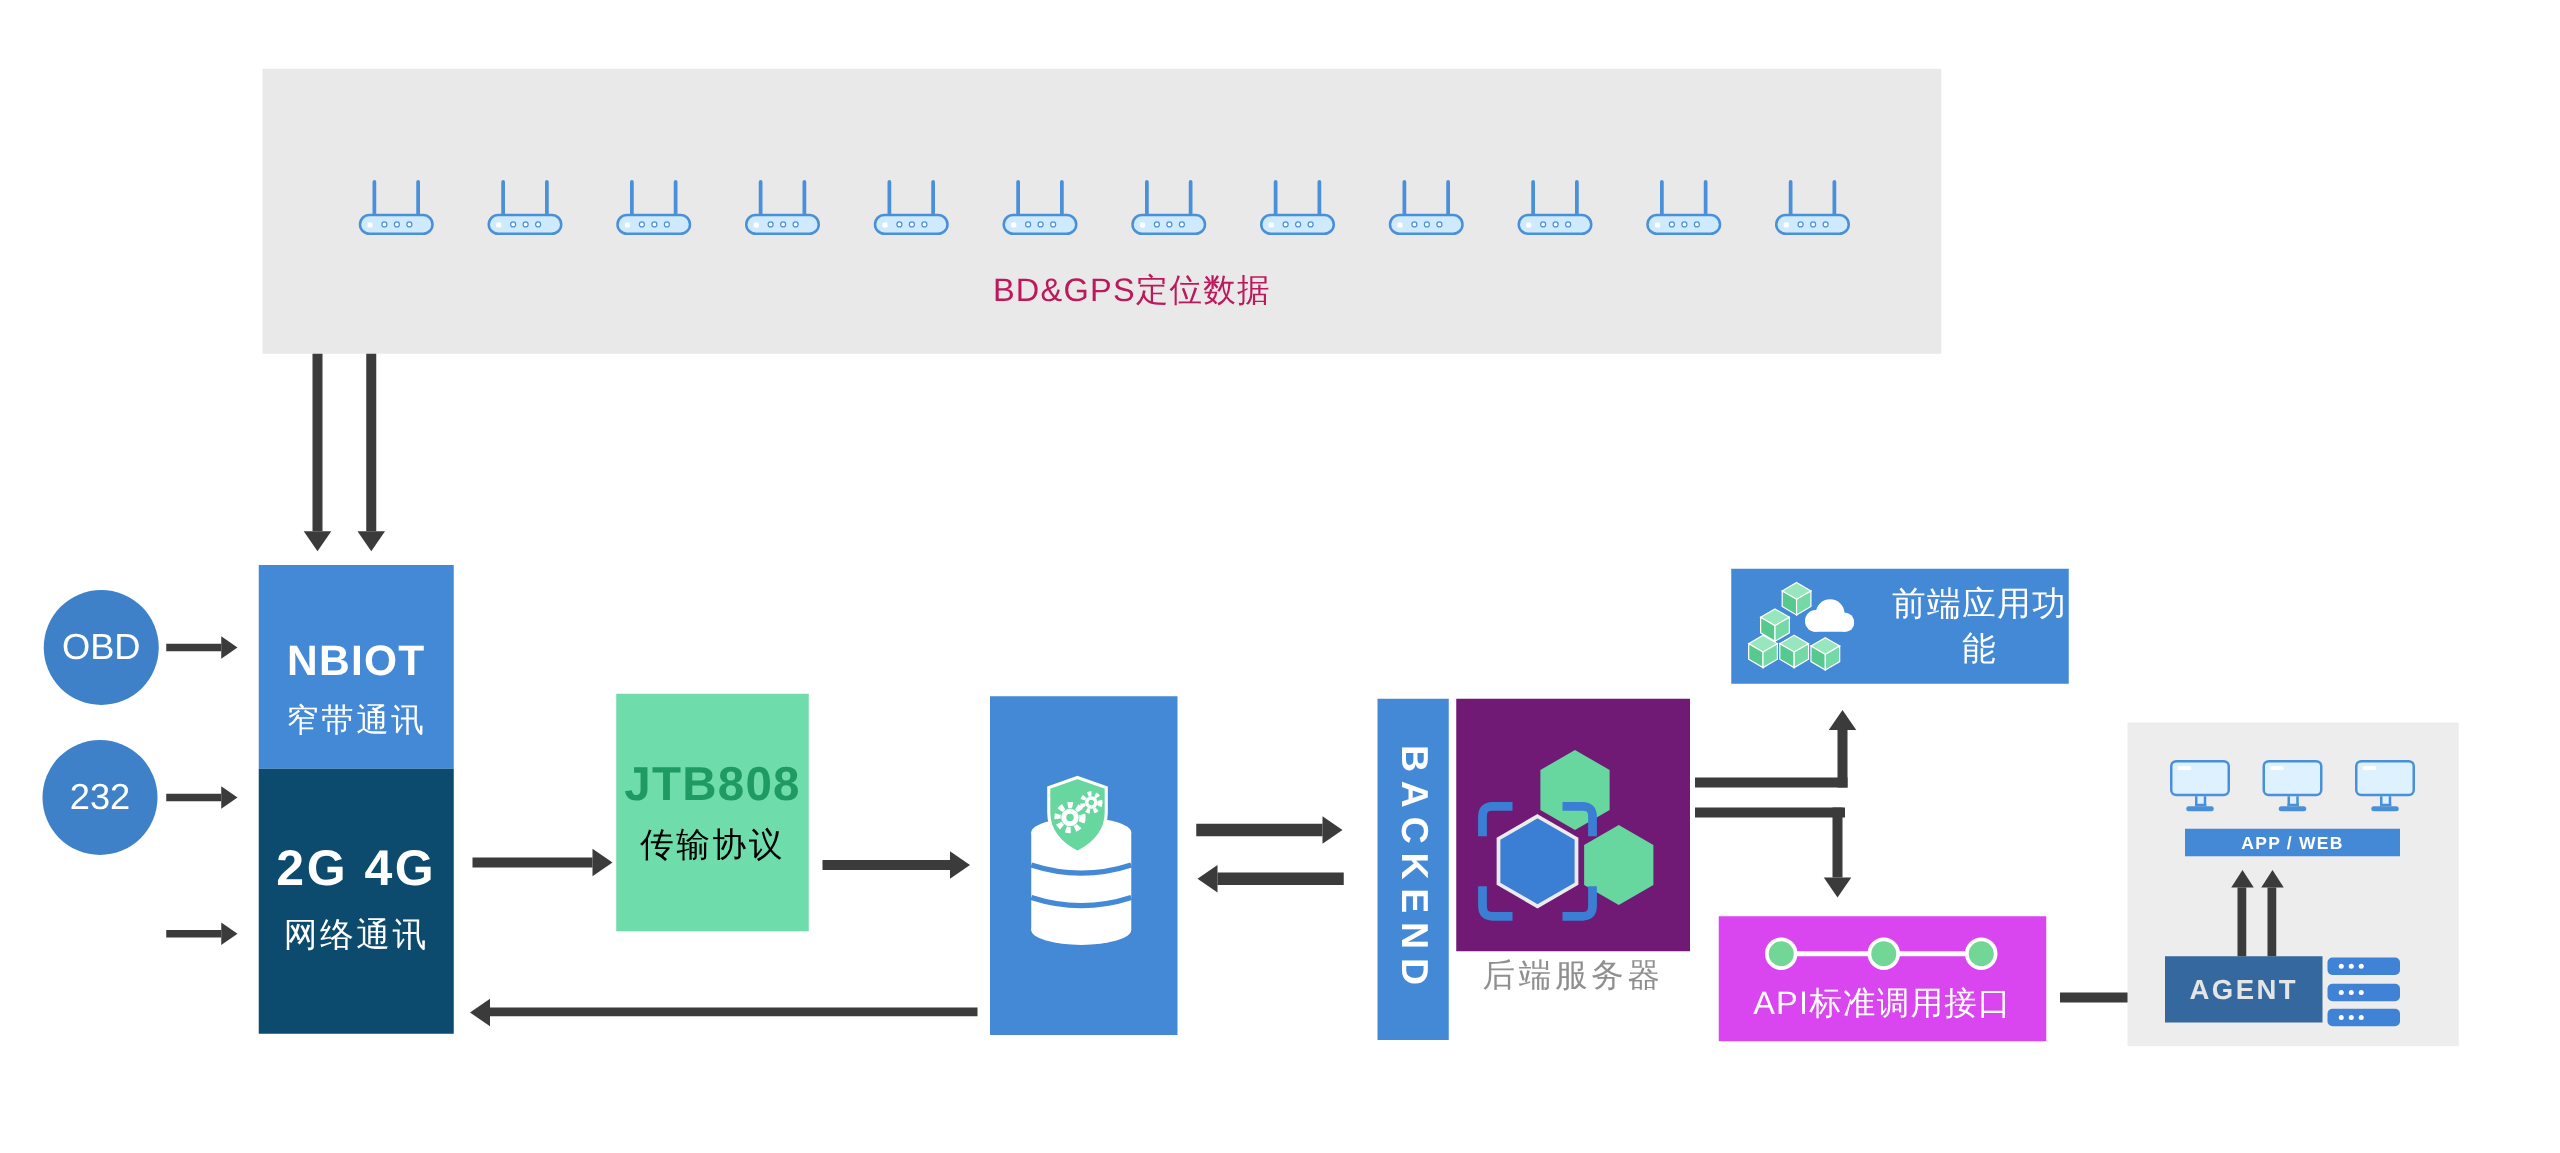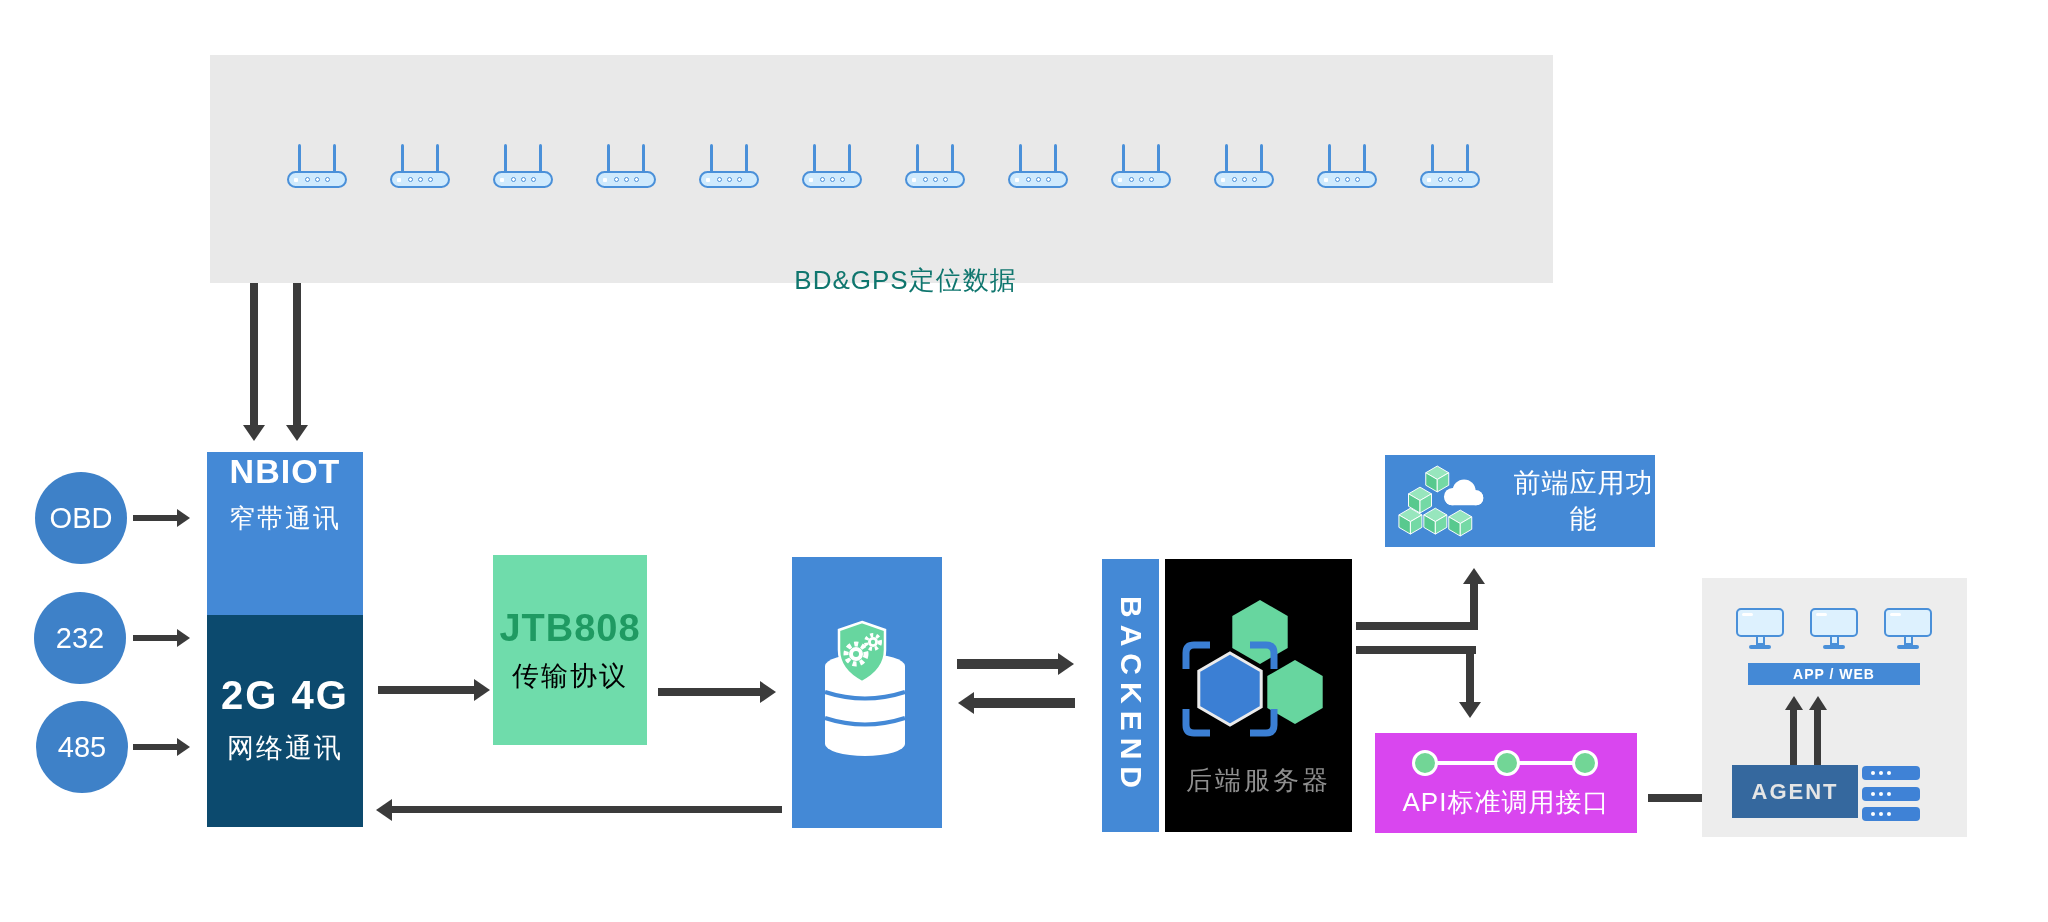--- a/index.html
+++ b/index.html
@@ -17,21 +17,21 @@
       border-width:16px 11px 0 11px; border-top-color:#3b3b3b; }
   .ar.up::after { bottom:100%; left:50%; transform:translateX(-50%);
       border-width:0 11px 16px 11px; border-bottom-color:#3b3b3b; }
   .ar.sm::after { border-width:9px 0 9px 13px; border-left-color:#3b3b3b; }
   .ar.smv.up::after { border-width:0 9px 14px 9px; border-bottom-color:#3b3b3b; }
   .seg { position:absolute; background:#3b3b3b; }
 
   
   .top-panel { position:absolute; left:210px; top:55px; width:1343px; height:228px; background:#e9e9e9; }
   .top-caption { position:absolute; left:0; top:160px; width:100%; text-align:center; text-indent:48px;
-      font-size:26px; color:#0f766e; letter-spacing:1px;margin-top:48px; }
+      font-size:26px; color:#be185d; letter-spacing:1px; }
   .router { position:absolute; top:89px; width:60px; height:44px; }
   .router .ant { position:absolute; top:0; width:3px; height:30px; background:#4a90d9; border-radius:2px; }
   .router .ant.a { left:11px; } .router .ant.b { left:46px; }
   .router .rbody { position:absolute; left:0; bottom:0; width:60px; height:17px; box-sizing:border-box;
       background:#cfeafd; border:2px solid #4a90d9; border-radius:9px;
       display:flex; align-items:center; justify-content:center; gap:5px; }
   .router .dot { width:5px; height:5px; border-radius:50%; background:#fff; border:1.5px solid #4a90d9; box-sizing:border-box; }
   .router .led { position:absolute; left:5px; top:50%; transform:translateY(-50%); width:4px; height:4px; background:#fff; border-radius:1px; }
   .router:nth-of-type(1){left:77px;} .router:nth-of-type(2){left:180px;} .router:nth-of-type(3){left:283px;}
   .router:nth-of-type(4){left:386px;} .router:nth-of-type(5){left:489px;} .router:nth-of-type(6){left:592px;}
@@ -42,39 +42,39 @@
   .port { position:absolute; width:92px; height:92px; border-radius:50%; background:#3e81c8;
       color:#ffffff; display:flex; align-items:center; justify-content:center; font-size:29px; }
   #port-obd { left:35px; top:472px; }
   #port-232 { left:34px; top:592px; }
   #port-485 { left:36px; top:701px; }
 
   
   .gateway { position:absolute; left:207px; top:452px; width:156px; height:375px; color:#fff; }
   .gw-top { position:absolute; left:0; top:0; width:100%; height:163px; background:#4489d6; text-align:center; }
   .gw-bottom { position:absolute; left:0; top:163px; width:100%; height:212px; background:#0c4a6e; text-align:center; }
-  .gw-title { font-size:34px; font-weight:bold; letter-spacing:1px; }
+  .gw-title { margin-top:58px; font-size:34px; font-weight:bold; letter-spacing:1px; }
   .gw-sub { margin-top:10px; font-size:26px; letter-spacing:2px; }
   .gw-title2 { margin-top:58px; font-size:40px; font-weight:bold; letter-spacing:2px; }
   .gw-sub2 { margin-top:12px; font-size:27px; letter-spacing:2px; }
 
   
   .protocol { position:absolute; left:493px; top:555px; width:154px; height:190px; background:#6fdcab; text-align:center; }
   .proto-title { margin-top:52px; font-size:38px; font-weight:bold; color:#1f9a62; letter-spacing:1px; }
   .proto-sub { margin-top:8px; font-size:27px; color:#000000; letter-spacing:2px; }
 
   
   .platform { position:absolute; left:792px; top:557px; width:150px; height:271px; background:#4489d6; }
   .platform svg { position:absolute; left:20px; top:61px; }
 
   
   .backend-strip { position:absolute; left:1102px; top:559px; width:57px; height:273px; background:#4489d6;
       display:flex; align-items:center; justify-content:center;
       writing-mode:vertical-rl; color:#fff; font-size:30px; font-weight:bold; letter-spacing:7px; }
-  .backend-gray { position:absolute; left:1165px; top:559px; width:187px; height:273px; background:#000000;text-decoration:underline; }
+  .backend-gray { position:absolute; left:1165px; top:559px; width:187px; height:202px; background:#701a75;text-decoration:underline; }
   .backend-gray svg { position:absolute; left:5px; top:30px; }
   .backend-caption { position:absolute; left:0; top:204px; width:100%; text-align:center;
       font-size:26px; color:#8f8f8f; letter-spacing:3px; }
 
   
   .frontend { position:absolute; left:1385px; top:455px; width:270px; height:92px; background:#4489d6;
       display:flex; align-items:center; }
   .frontend svg { margin-left:12px; }
   .frontend-label { flex:1; text-align:center; color:#fff; font-size:27px; letter-spacing:1px; }
 
@@ -261,23 +261,20 @@
   </div>
 
   <div class="ar down" id="ar-top1"></div>
   <div class="ar down" id="ar-top2"></div>
 
   <div class="port" id="port-obd">
       <span>OBD</span>
     </div>
   <div class="port" id="port-232">
       <span>232</span>
-    </div>
-  <div class="port" id="port-485">
-      <span>485</span>
     </div>
   <div class="ar right sm" id="ar-obd"></div>
   <div class="ar right sm" id="ar-232"></div>
   <div class="ar right sm" id="ar-485"></div>
 
   <div class="gateway">
     <div class="gw-top">
       <div class="gw-title">NBIOT</div>
       <div class="gw-sub">窄带通讯</div>
     </div>

